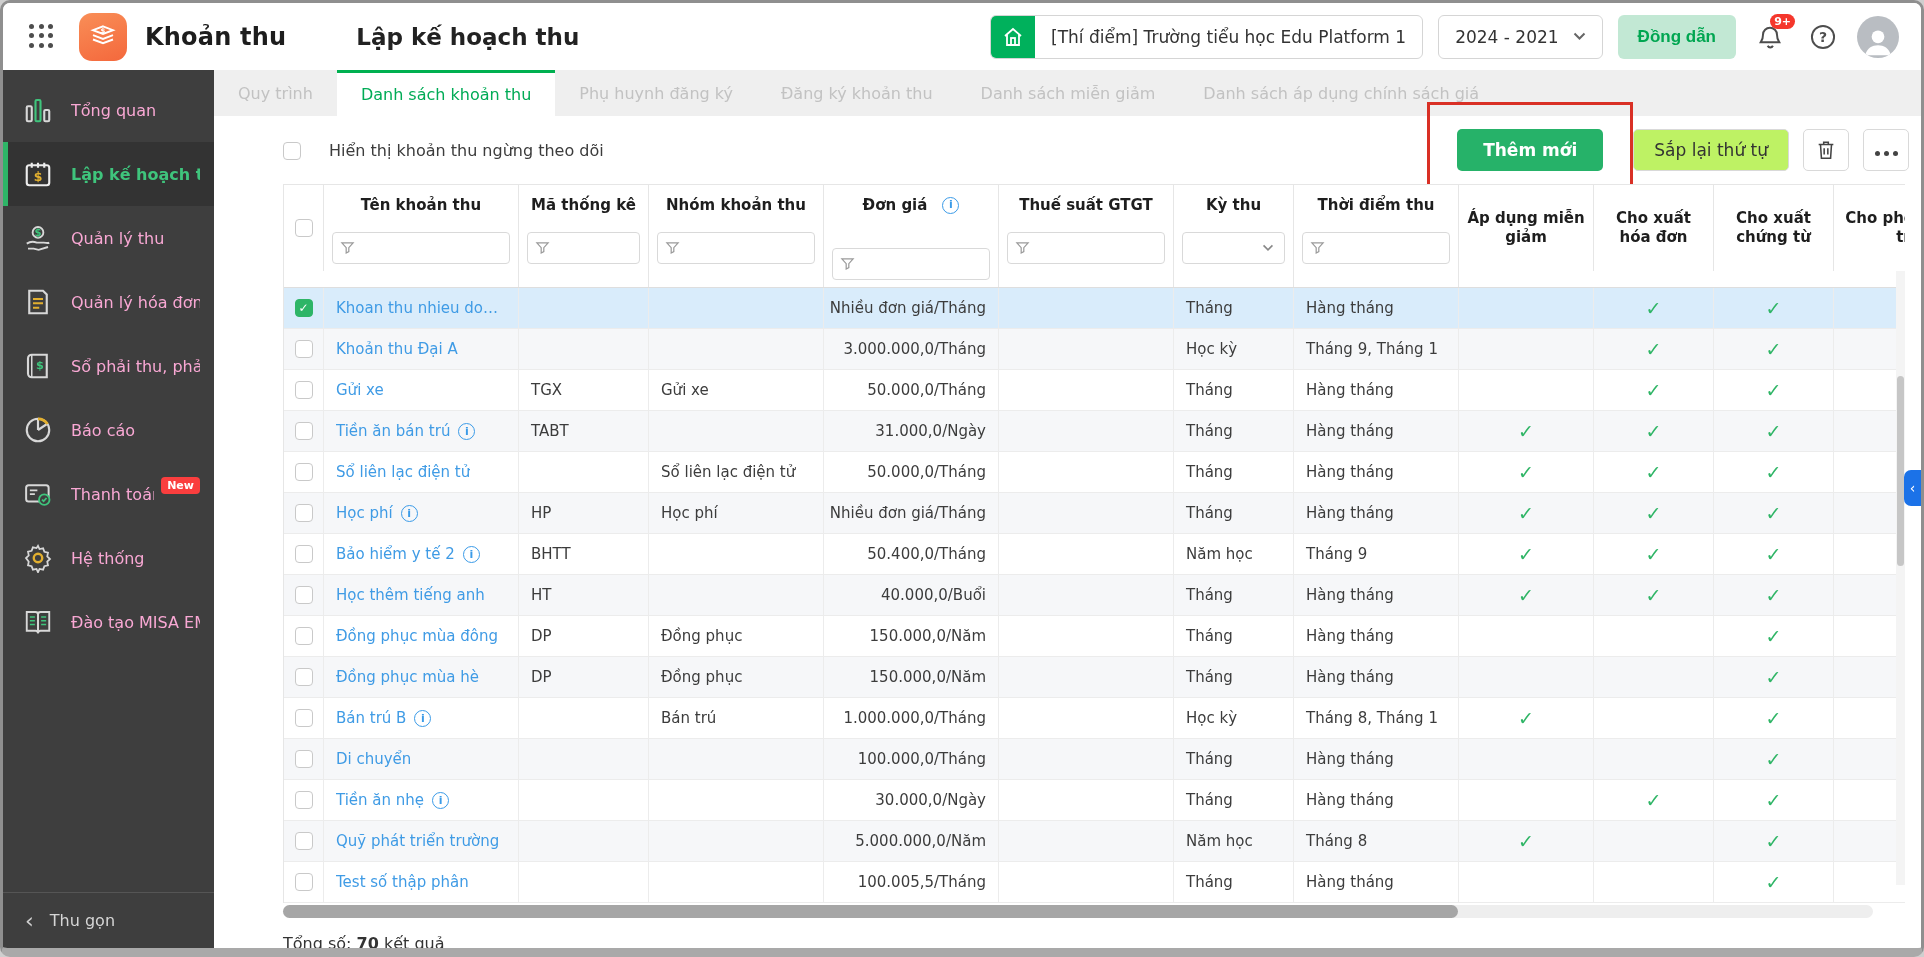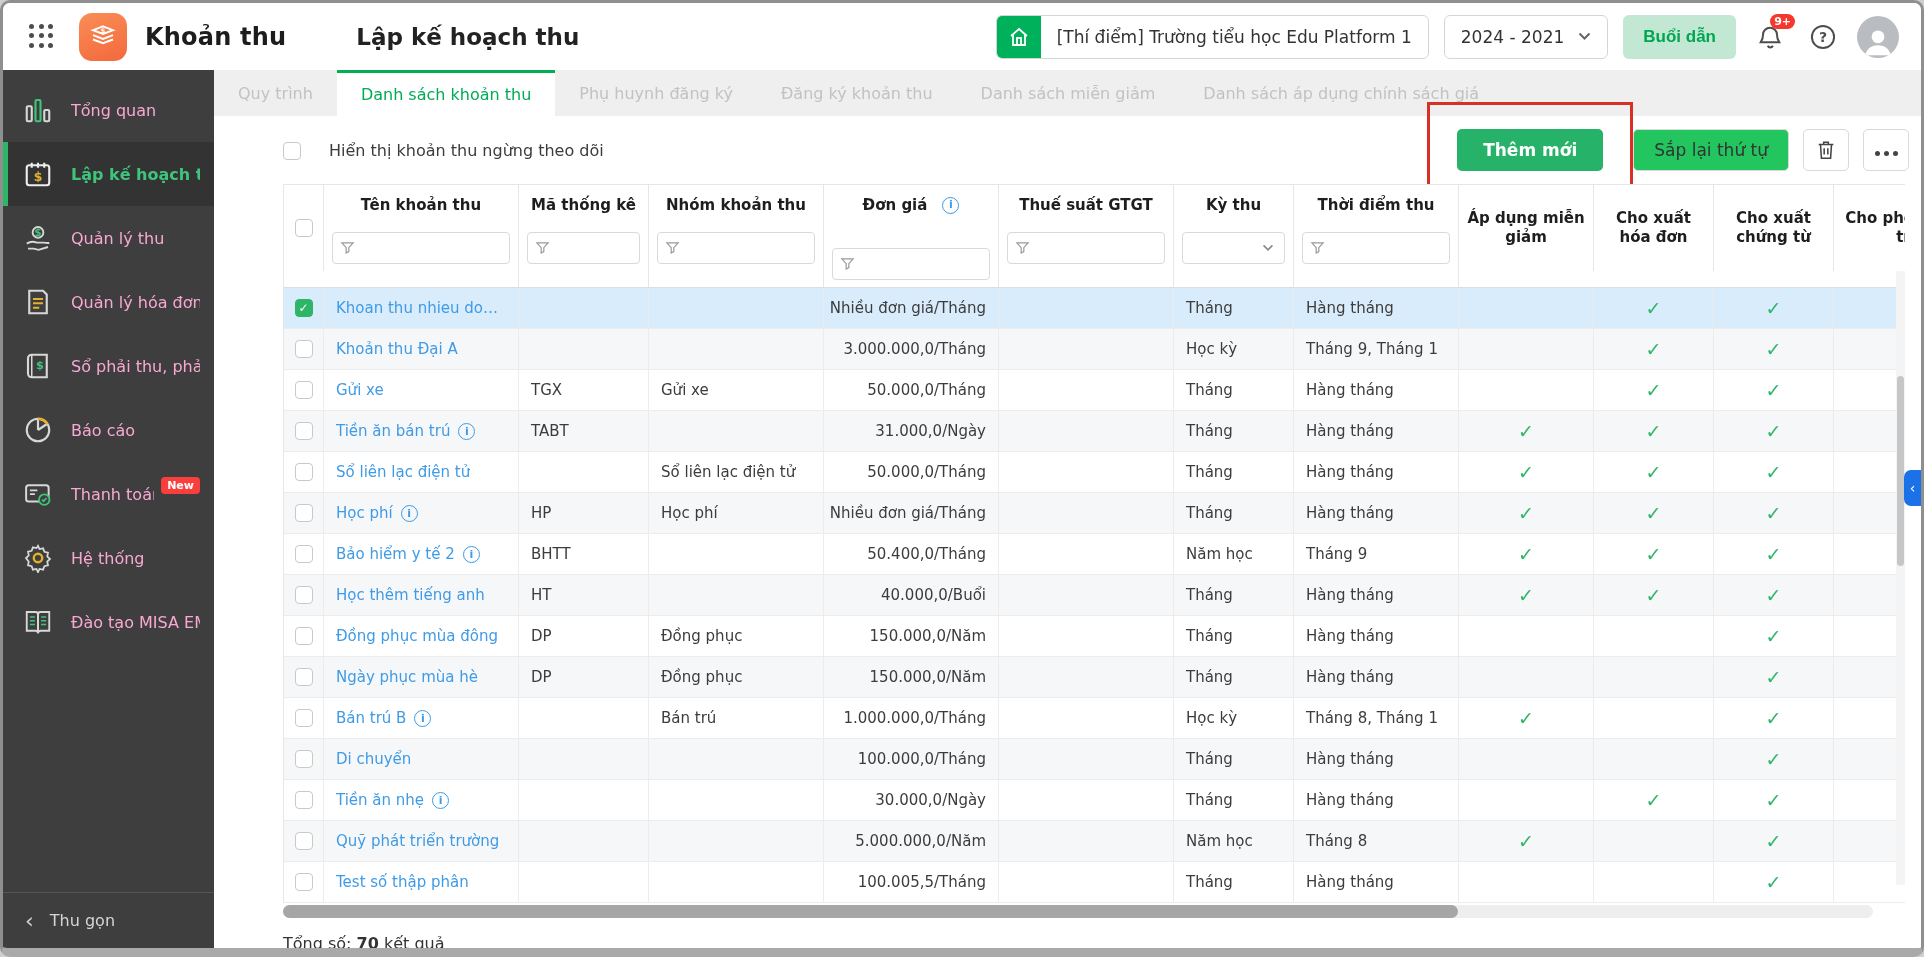--- a/index.html
+++ b/index.html
@@ -47,21 +47,21 @@
 
   .toolbar { height: 68px; display: flex; align-items: center; padding: 0 12px 0 69px; }
   .chk-label { display: flex; align-items: flex-end; gap: 28px; cursor: pointer; }
   .cb { width: 18px; height: 18px; border: 1.5px solid #c9c9c9; border-radius: 4px; background: #fff; flex: none; display: flex; align-items: center; justify-content: center; }
   .cb.checked { background: #2eb567; border-color: #2eb567; color: #fff; font-size: 12px; font-weight: bold; }
   .chk-label span.txt { font-size: 16px; color: #3c3c3c; }
   .toolbar-right { margin-left: auto; display: flex; align-items: center; gap: 14px; }
   .annot-wrap { position: relative; padding: 16px; }
   .red-rect { position: absolute; inset: -11px -14px -10px -14px; border: 3px solid #d93025; pointer-events: none; }
   .btn-primary { height: 42px; padding: 0 26px; background: #26b269; color: #fff; font-size: 17px; font-weight: 600; border: none; border-radius: 5px; cursor: pointer; font-family: inherit; }
-  .btn-plain { height: 42px; padding: 0 20px; background: #22c55e; color: #333; font-size: 17px; border: 1px solid #d9d9d9; border-radius: 5px; cursor: pointer; font-family: inherit; }
+  .btn-plain { height: 42px; padding: 0 20px; background: #bef264; color: #333; font-size: 17px; border: 1px solid #d9d9d9; border-radius: 5px; cursor: pointer; font-family: inherit; }
   .btn-sq { width: 46px; height: 42px; background: #fff; border: 1px solid #d9d9d9; border-radius: 5px; display: flex; align-items: center; justify-content: center; cursor: pointer; }
   .dots span { width: 5px; height: 5px; border-radius: 50%; background: #444; display: inline-block; margin: 0 2px; }
 
   
   .table-wrap { margin-left: 69px; width: 1622px; position: relative; }
   .table-clip { width: 1622px; overflow: hidden; border-top: 1px solid #e6e6e6; border-left: 1px solid #e6e6e6; }
   .t-inner { width: 1700px; }
   .thead { display: flex; background: #fff; border-bottom: 1px solid #dedede; }
   .th { border-right: 1px solid #e6e6e6; padding: 0; display: flex; flex-direction: column; flex: none; }
   .th .lbl { height: 40px; display: flex; align-items: center; justify-content: center; gap: 7px; font-size: 15px; font-weight: bold; color: #1e1e1e; text-align: center; line-height: 1.25; }
@@ -129,21 +129,21 @@
           </svg>
         </span>
         <span class="school-name">[Thí điểm] Trường tiểu học Edu Platform 1</span>
       </div>
       <div class="year">
         <span>2024 - 2021</span>
         <svg width="13" height="9" viewBox="0 0 13 9">
             <path d="M1.5 1.5l5 5 5-5" stroke="#666" stroke-width="2" fill="none"></path>
           </svg>
       </div>
-      <button class="guide-btn">Buổi dẫn</button>
+      <button class="guide-btn">Đồng dẫn</button>
       <div class="icon-btn">
         <svg width="28" height="28" viewBox="0 0 24 24" fill="none" stroke="#4d4d4d" stroke-width="1.7">
           <path d="M6 10a6 6 0 1112 0c0 4 1.5 5.5 2 6.5H4c.5-1 2-2.5 2-6.5z"></path>
             <path d="M10 19.5a2.5 2.5 0 004.5 0"></path>
         </svg>
         <span class="bell-badge">9+</span>
       </div>
       <div class="icon-btn">
         <svg width="28" height="28" viewBox="0 0 24 24" fill="none" stroke="#4d4d4d" stroke-width="1.7">
           <circle cx="12" cy="12" r="9.5"></circle>
@@ -707,21 +707,21 @@
                   <div class="td center" style="width:120px">
                     <span class="tick">✓</span>
                   </div>
                   <div class="td center" style="width:150px"></div>
                 </div>
                 <div class="tr alt">
                   <div class="td center" style="width:40px">
                     <span class="cb"></span>
                   </div>
                   <div class="td" style="width:195px">
-                    <a class="nm">Ngày phục mùa hè</a>
+                    <a class="nm">Đồng phục mùa hè</a>
                   </div>
                   <div class="td" style="width:130px">
                     <span>DP</span>
                   </div>
                   <div class="td" style="width:175px">
                     <span>Đồng phục</span>
                   </div>
                   <div class="td right" style="width:175px">
                     <span>150.000,0/Năm</span>
                   </div>

